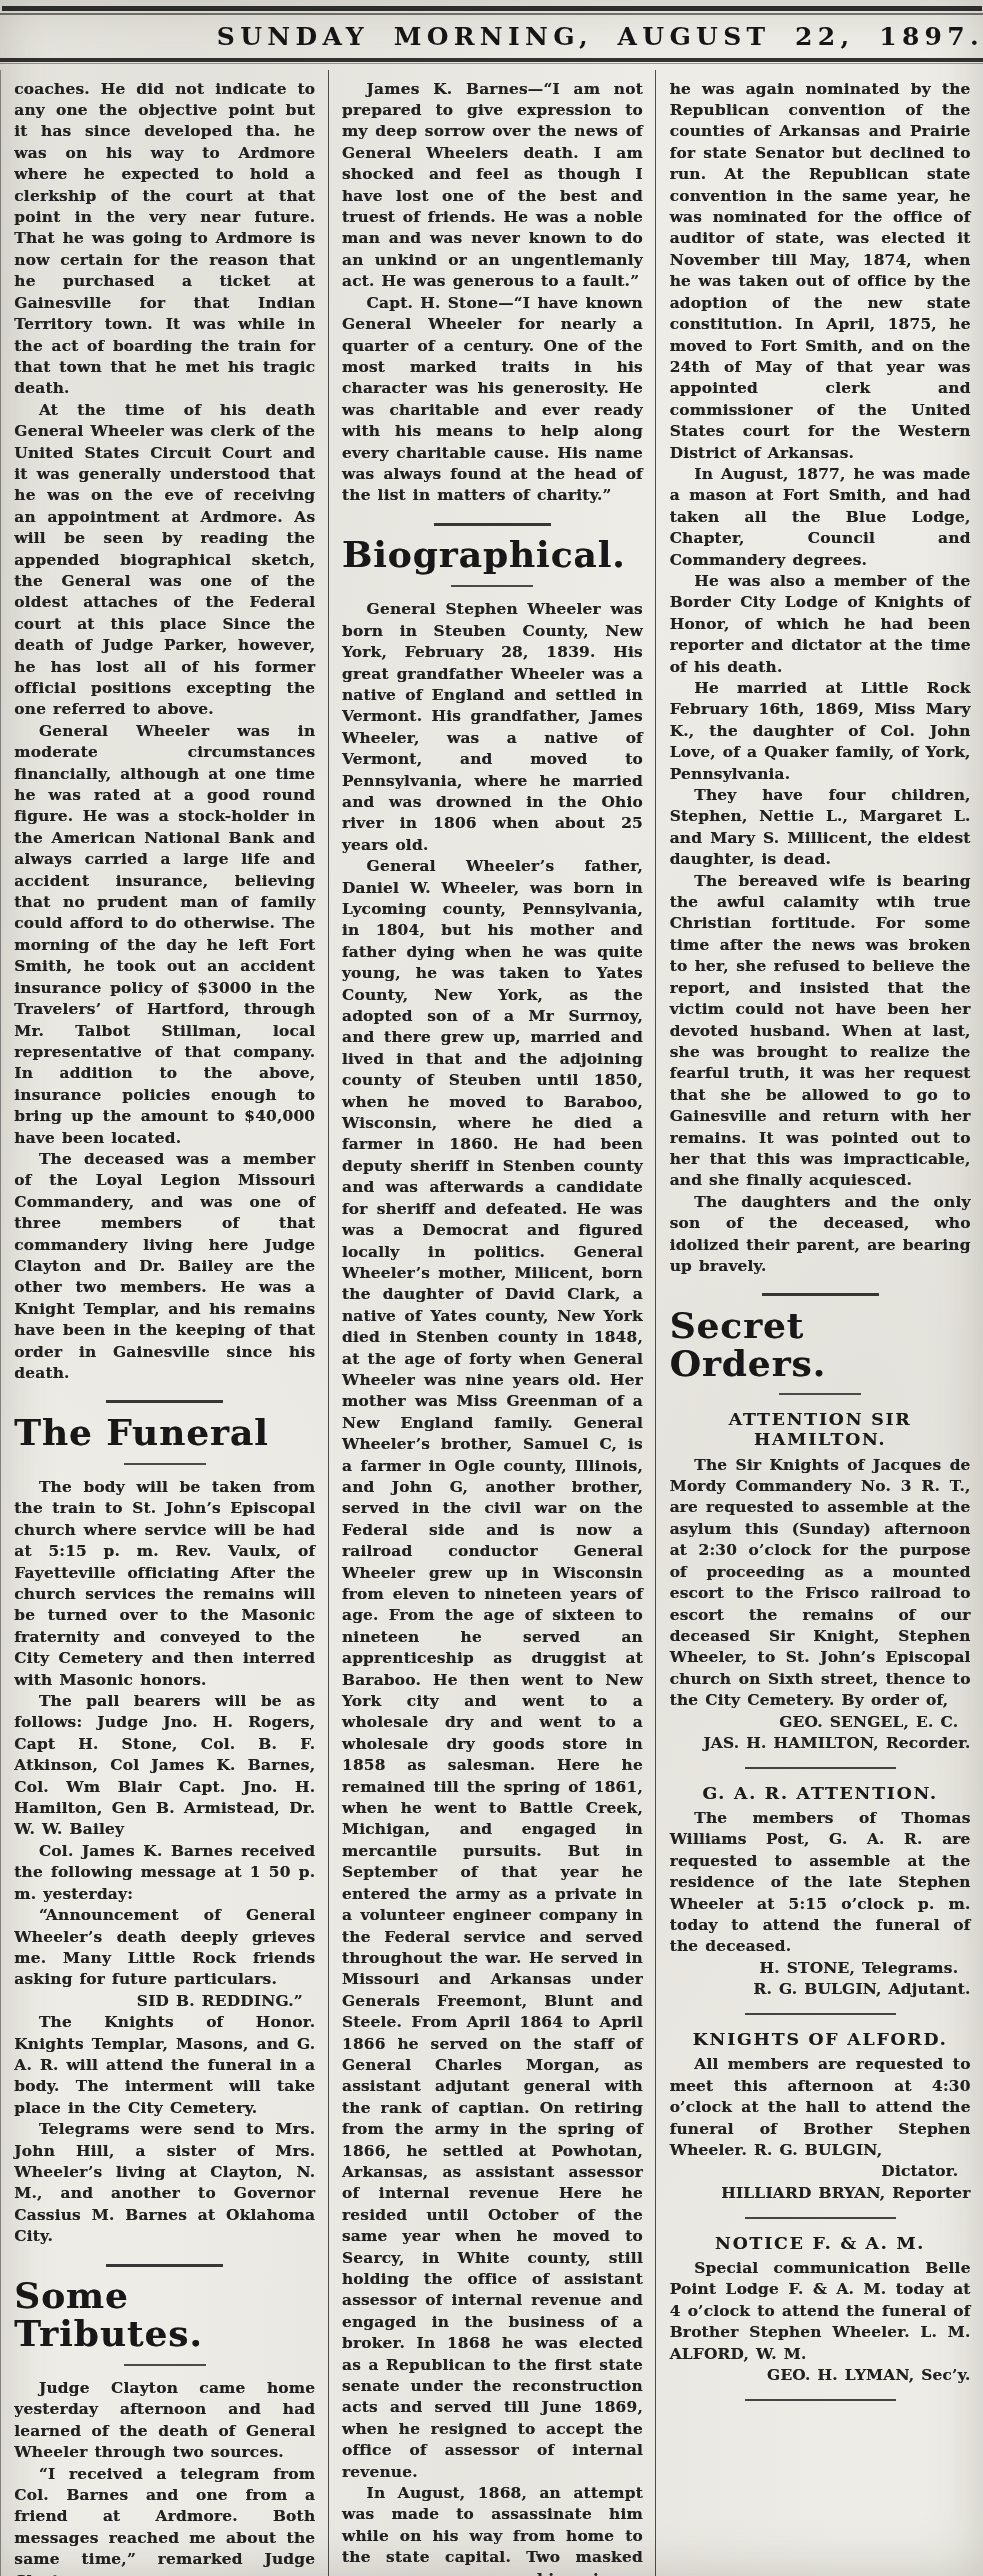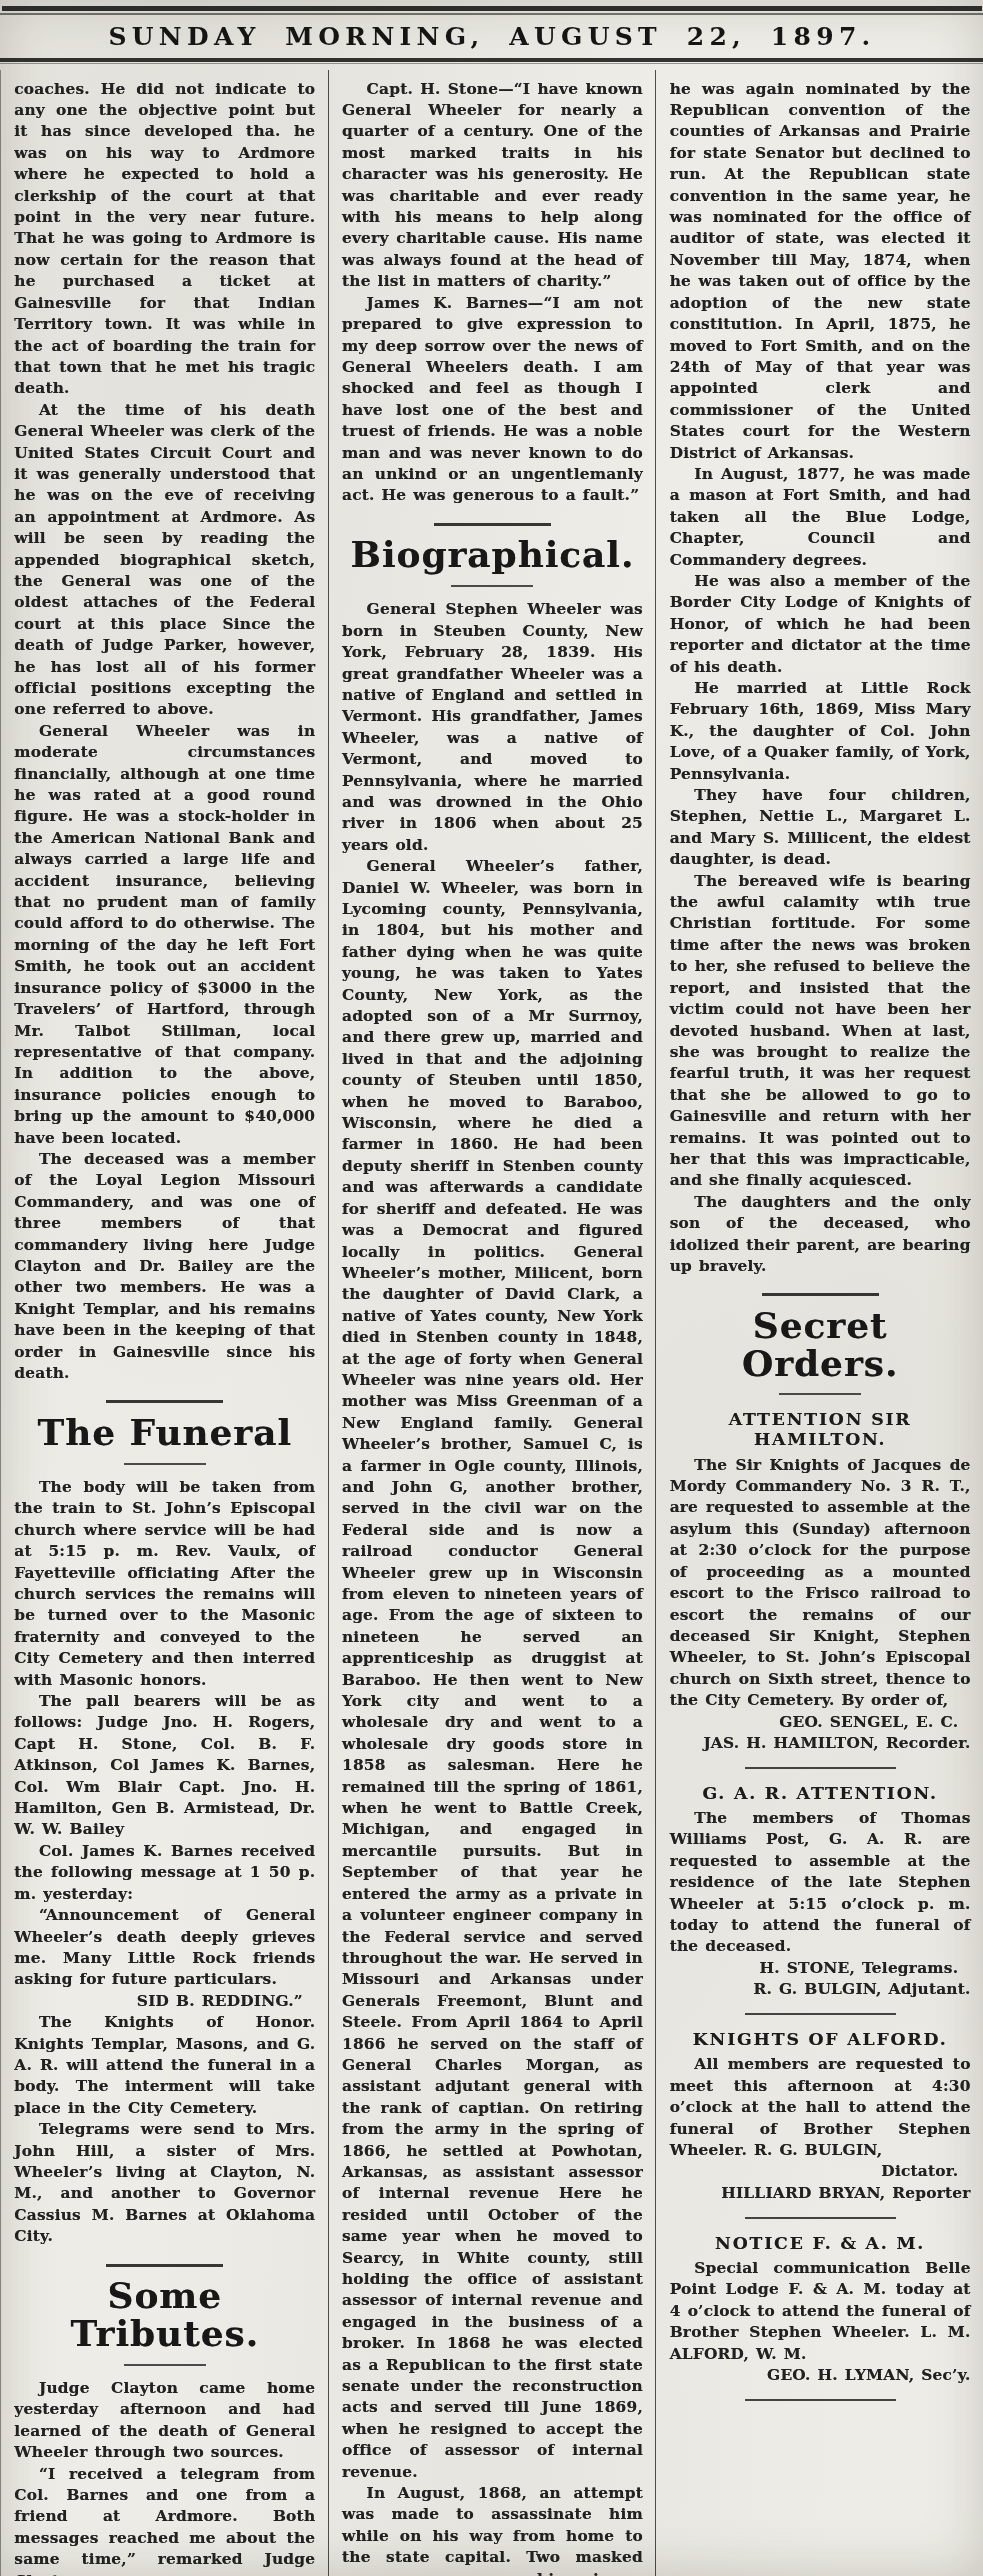--- a/index.html
+++ b/index.html
@@ -10,21 +10,21 @@
       radial-gradient(ellipse at 18% 8%, rgba(110,105,95,0.09), transparent 42%),
       radial-gradient(ellipse at 88% 55%, rgba(110,105,95,0.08), transparent 46%),
       radial-gradient(ellipse at 50% 95%, rgba(110,105,95,0.06), transparent 50%),
       #edece6;
     box-shadow: inset 0 0 53px rgba(80,75,65,0.25);
   }
   .top-rule-a { height:4.4px; background:rgba(20,20,20,0.88); margin:6.2px 1.8px 0 1.8px; }
   .top-rule-b { height:1.8px; background:rgba(20,20,20,0.55); margin:2.7px 0 0 0; }
   .masthead { padding:7px 0 5.3px; }
   .title {
-    text-align:center; font-weight:bold; font-size:25px;
+    text-align:right; font-weight:bold; font-size:25px;
     letter-spacing:5.3px; word-spacing:10.7px; color:#151515;
   }
   .mast-rule-a { height:3.6px; background:rgba(18,18,18,0.85); margin:7px 0 0 0; }
   .mast-rule-b { height:0.9px; background:rgba(18,18,18,0.4); margin:1.8px 0 0 0; }
 
   .columns { display:flex; align-items:stretch; }
   .column {
     flex:1 1 0; padding:9px 12.4px 21px 13.3px; min-width:0;
   }
   .column-1 { border-left:1.8px solid rgba(24,24,24,0.45); }
@@ -34,21 +34,21 @@
   .para, .sig {
     margin:0; font-size:15.4px; line-height:1.39; text-align:justify;
     font-weight:700; letter-spacing:0.2px; word-spacing:1.4px; color:#212121;
     text-shadow:0 0 0.4px rgba(30,30,30,0.55);
   }
   .para { text-indent:1.6em; }
   .para.noindent { text-indent:0; }
 
   .section-heading {
     font-size:36px; font-weight:700; margin:16px 0 12.4px; color:#181818;
-    letter-spacing:0.9px; line-height:1.05; text-shadow:0 0 0.5px rgba(20,20,20,0.6);text-align:center;
+    letter-spacing:0.9px; line-height:1.05; text-shadow:0 0 0.5px rgba(20,20,20,0.6);
   }
   .section-heading::before {
     content:""; display:block; width:117px; margin:0 auto 10.7px;
     border-top:3.6px solid rgba(22,22,22,0.85);
   }
   .section-heading::after {
     content:""; display:block; width:82px; margin:10.7px auto 0;
     border-top:2.7px solid rgba(22,22,22,0.75);
   }
   .sub-heading {
@@ -82,22 +82,22 @@
         <p class="para">Col. James K. Barnes received the following message at 1 50 p. m. yesterday:</p>
         <p class="para">“Announcement of General Wheeler’s death deeply grieves me. Many Little Rock friends asking for future particulars.</p>
         <p class="sig sig-right">SID B. REDDING.”</p>
         <p class="para">The Knights of Honor. Knights Templar, Masons, and G. A. R. will attend the funeral in a body. The interment will take place in the City Cemetery.</p>
         <p class="para">Telegrams were send to Mrs. John Hill, a sister of Mrs. Wheeler’s living at Clayton, N. M., and another to Governor Cassius M. Barnes at Oklahoma City.</p>
         <h2 class="section-heading">Some Tributes.</h2>
         <p class="para">Judge Clayton came home yesterday afternoon and had learned of the death of General Wheeler through two sources.</p>
         <p class="para">“I received a telegram from Col. Barnes and one from a friend at Ardmore. Both messages reached me about the same time,” remarked Judge Clayton.</p>
       </div>
     <div class="column column-2">
+        <p class="para">James K. Barnes—“I am not prepared to give expression to my deep sorrow over the news of General Wheelers death. I am shocked and feel as though I have lost one of the best and truest of friends. He was a noble man and was never known to do an unkind or an ungentlemanly act. He was generous to a fault.”</p>
         <p class="para">Capt. H. Stone—“I have known General Wheeler for nearly a quarter of a century. One of the most marked traits in his character was his generosity. He was charitable and ever ready with his means to help along every charitable cause. His name was always found at the head of the list in matters of charity.”</p>
-        <p class="para">James K. Barnes—“I am not prepared to give expression to my deep sorrow over the news of General Wheelers death. I am shocked and feel as though I have lost one of the best and truest of friends. He was a noble man and was never known to do an unkind or an ungentlemanly act. He was generous to a fault.”</p>
         <h2 class="section-heading">Biographical.</h2>
         <p class="para">General Stephen Wheeler was born in Steuben County, New York, February 28, 1839. His great grandfather Wheeler was a native of England and settled in Vermont. His grandfather, James Wheeler, was a native of Vermont, and moved to Pennsylvania, where he married and was drowned in the Ohio river in 1806 when about 25 years old.</p>
         <p class="para">General Wheeler’s father, Daniel W. Wheeler, was born in Lycoming county, Pennsylvania, in 1804, but his mother and father dying when he was quite young, he was taken to Yates County, New York, as the adopted son of a Mr Surrnoy, and there grew up, married and lived in that and the adjoining county of Steuben until 1850, when he moved to Baraboo, Wisconsin, where he died a farmer in 1860. He had been deputy sheriff in Stenben county and was afterwards a candidate for sheriff and defeated. He was was a Democrat and figured locally in politics. General Wheeler’s mother, Milicent, born the daughter of David Clark, a native of Yates county, New York died in Stenben county in 1848, at the age of forty when General Wheeler was nine years old. Her mother was Miss Greenman of a New England family. General Wheeler’s brother, Samuel C, is a farmer in Ogle county, Illinois, and John G, another brother, served in the civil war on the Federal side and is now a railroad conductor General Wheeler grew up in Wisconsin from eleven to nineteen years of age. From the age of sixteen to nineteen he served an apprenticeship as druggist at Baraboo. He then went to New York city and went to a wholesale dry and went to a wholesale dry goods store in 1858 as salesman. Here he remained till the spring of 1861, when he went to Battle Creek, Michigan, and engaged in mercantile pursuits. But in September of that year he entered the army as a private in a volunteer engineer company in the Federal service and served throughout the war. He served in Missouri and Arkansas under Generals Freemont, Blunt and Steele. From April 1864 to April 1866 he served on the staff of General Charles Morgan, as assistant adjutant general with the rank of captian. On retiring from the army in the spring of 1866, he settled at Powhotan, Arkansas, as assistant assessor of internal revenue Here he resided until October of the same year when he moved to Searcy, in White county, still holding the office of assistant assessor of internal revenue and engaged in the business of a broker. In 1868 he was elected as a Republican to the first state senate under the reconstruction acts and served till June 1869, when he resigned to accept the office of assessor of internal revenue.</p>
         <p class="para">In August, 1868, an attempt was made to assassinate him while on his way from home to the state capital. Two masked men came upon him in a secluded spot in the road and both opened fire on him with revolvers but he luckily escaped by jumping out of his buggy and going into the brush, having received a serious and painful pistol ball wound in the right arm.</p>
       </div>
     <div class="column column-3">
         <p class="para noindent">he was again nominated by the Republican convention of the counties of Arkansas and Prairie for state Senator but declined to run. At the Republican state convention in the same year, he was nominated for the office of auditor of state, was elected it November till May, 1874, when he was taken out of office by the adoption of the new state constitution. In April, 1875, he moved to Fort Smith, and on the 24th of May of that year was appointed clerk and commissioner of the United States court for the Western District of Arkansas.</p>
         <p class="para">In August, 1877, he was made a mason at Fort Smith, and had taken all the Blue Lodge, Chapter, Council and Commandery degrees.</p>
         <p class="para">He was also a member of the Border City Lodge of Knights of Honor, of which he had been reporter and dictator at the time of his death.</p>
         <p class="para">He married at Little Rock February 16th, 1869, Miss Mary K., the daughter of Col. John Love, of a Quaker family, of York, Pennsylvania.</p>

